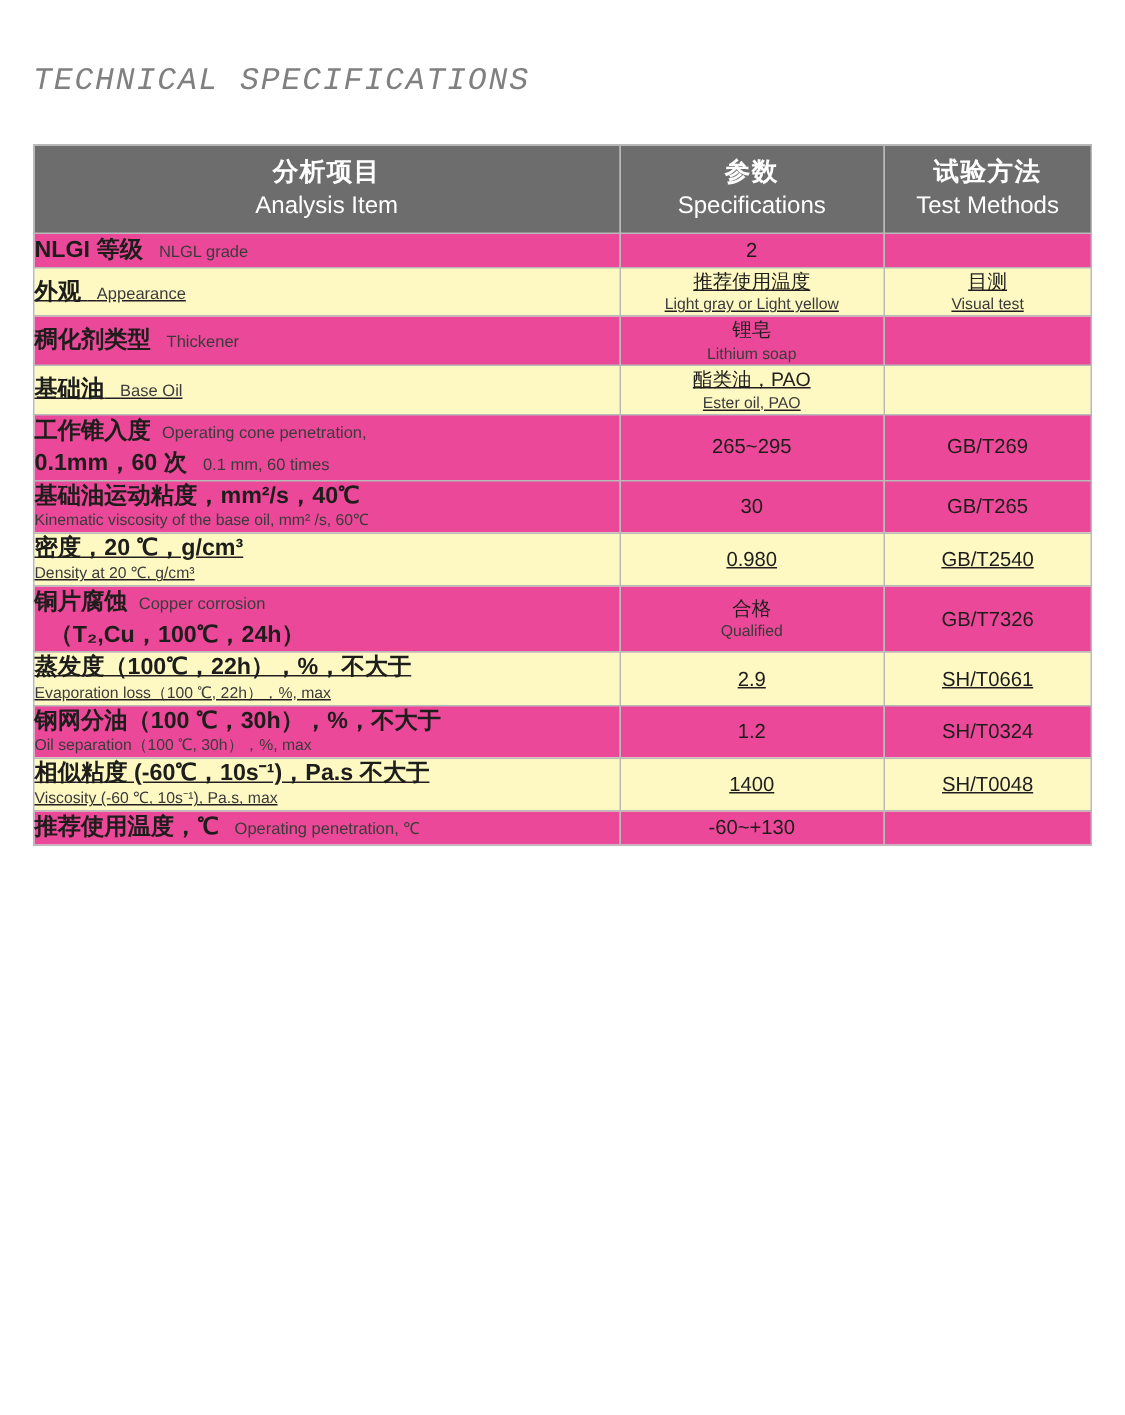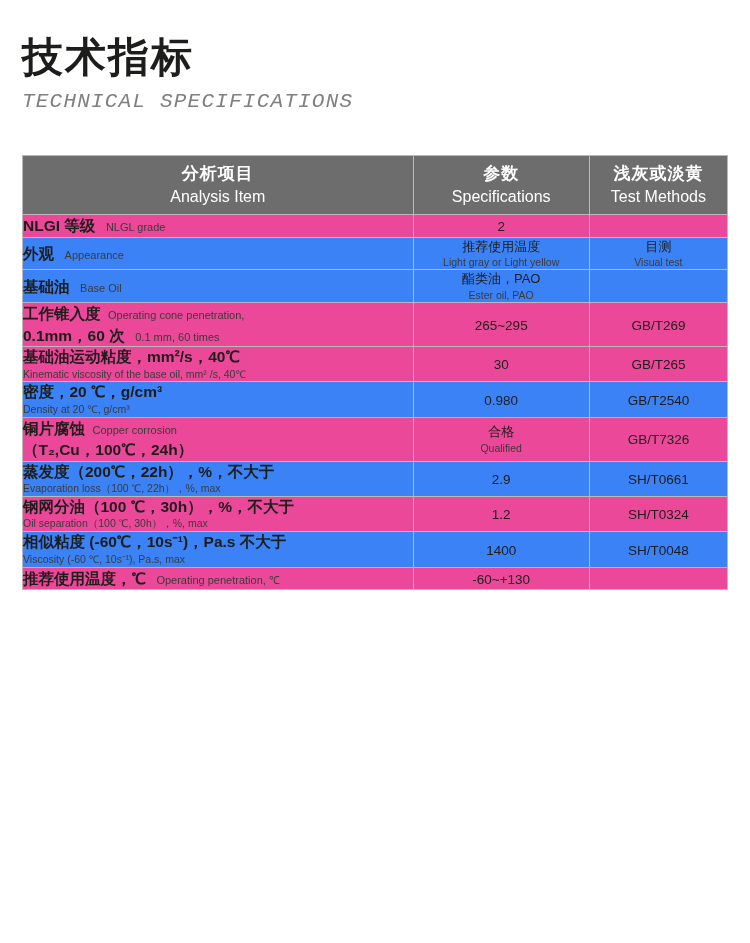--- a/index.html
+++ b/index.html
@@ -34,21 +34,21 @@
   .title-en {
     margin-top: 9px;
     font-size: 21px;
     font-style: italic;
     letter-spacing: 1.2px;
     color: #808080;
     font-family: Liberation Mono, monospace;
   }
 
   table.spec {
-    margin-top: 42px;
+    margin-top: 30px;
     border-collapse: collapse;
     width: 706px;
     table-layout: fixed;
   }
   table.spec td, table.spec th {
     border: 1px solid #b9b9b9;
     padding: 0;
     vertical-align: middle;
   }
   thead th {
@@ -70,21 +70,21 @@
     font-size: 16px;
     font-weight: normal;
     margin-top: 2px;
     line-height: 1.2;
   }
   .col-item { width: 390px; }
   .col-spec { width: 176px; }
   .col-test { width: 138px; }
 
   tbody tr.odd td { background: #ec4899; }
-  tbody tr.even td { background: #3b82f6; }
+  tbody tr.even td { background: #fef9c3; text-decoration: underline; }
 
   td.item {
     padding: 7px 12px 7px 14px;
     line-height: 1.32;
   }
   td.center {
     text-align: center;
     padding: 6px 4px;
     line-height: 1.35;
   }
@@ -109,50 +109,49 @@
   }
   .val-cn {
     font-size: 13px;
     color: #1d1d1b;
   }
   .val-en {
     font-size: 10.5px;
     color: #3b3b3b;
   }
   .line2 { display: block; }
-  .indent { }
+  .indent { padding-left: 10px; }
 </style>
 </head>
 <body>
 
 <div class="page">
 
   <div class="title-block">
-    <div class="title-cn">技术指标</div>
     <div class="title-en">TECHNICAL SPECIFICATIONS</div>
   </div>
 
   <table class="spec">
     <colgroup>
       <col class="col-item">
       <col class="col-spec">
       <col class="col-test">
     </colgroup>
     <thead>
       <tr>
         <th>
           <span class="h-cn">分析项目</span>
           <span class="h-en">Analysis Item</span>
         </th>
         <th>
           <span class="h-cn">参数</span>
           <span class="h-en">Specifications</span>
         </th>
         <th>
-          <span class="h-cn">浅灰或淡黄</span>
+          <span class="h-cn">试验方法</span>
           <span class="h-en">Test Methods</span>
         </th>
       </tr>
     </thead>
     <tbody>
 
       <tr class="odd">
         <td class="item">
           <span class="cn-big">NLGI 等级</span>
           <span class="en">&nbsp;&nbsp;</span><span class="en">NLGL grade</span>
@@ -173,20 +172,33 @@
         <td class="center">
           <span class="val-cn line2">推荐使用温度</span>
           <span class="val-en line2">Light gray or Light yellow</span>
         </td>
         <td class="center">
           <span class="val-cn line2">目测</span>
           <span class="val-en line2">Visual test</span>
         </td>
       </tr>
 
+      <tr class="odd">
+        <td class="item">
+          <span class="cn-big">稠化剂类型</span>
+          <span class="en">&nbsp;&nbsp;</span><span class="en">Thickener</span>
+        </td>
+        <td class="center">
+          <span class="val-cn line2">锂皂</span>
+          <span class="val-en line2">Lithium soap</span>
+        </td>
+        <td class="center">
+          <span class="val"></span>
+        </td>
+      </tr>
 
       <tr class="even">
         <td class="item">
           <span class="cn-big">基础油</span>
           <span class="en">&nbsp;&nbsp;</span><span class="en">Base Oil</span>
         </td>
         <td class="center">
           <span class="val-cn line2">酯类油，PAO</span>
           <span class="val-en line2">Ester oil, PAO</span>
         </td>
@@ -209,21 +221,21 @@
         </td>
         <td class="center">
           <span class="val">GB/T269</span>
         </td>
       </tr>
 
 
       <tr class="odd">
         <td class="item">
           <span class="cn-big line2">基础油运动粘度，mm²/s，40℃</span>
-          <span class="en-sm line2">Kinematic viscosity of the base oil, mm² /s, 40℃</span>
+          <span class="en-sm line2">Kinematic viscosity of the base oil, mm² /s, 60℃</span>
         </td>
         <td class="center">
           <span class="val">30</span>
         </td>
         <td class="center">
           <span class="val">GB/T265</span>
         </td>
       </tr>
 
       <tr class="even">
@@ -251,21 +263,21 @@
           <span class="val-cn line2">合格</span>
           <span class="val-en line2">Qualified</span>
         </td>
         <td class="center">
           <span class="val">GB/T7326</span>
         </td>
       </tr>
 
       <tr class="even">
         <td class="item">
-          <span class="cn-big line2">蒸发度（200℃，22h），%，不大于</span>
+          <span class="cn-big line2">蒸发度（100℃，22h），%，不大于</span>
           <span class="en-sm line2">Evaporation loss（100 ℃, 22h），%, max</span>
         </td>
         <td class="center">
           <span class="val">2.9</span>
         </td>
         <td class="center">
           <span class="val">SH/T0661</span>
         </td>
       </tr>
 

